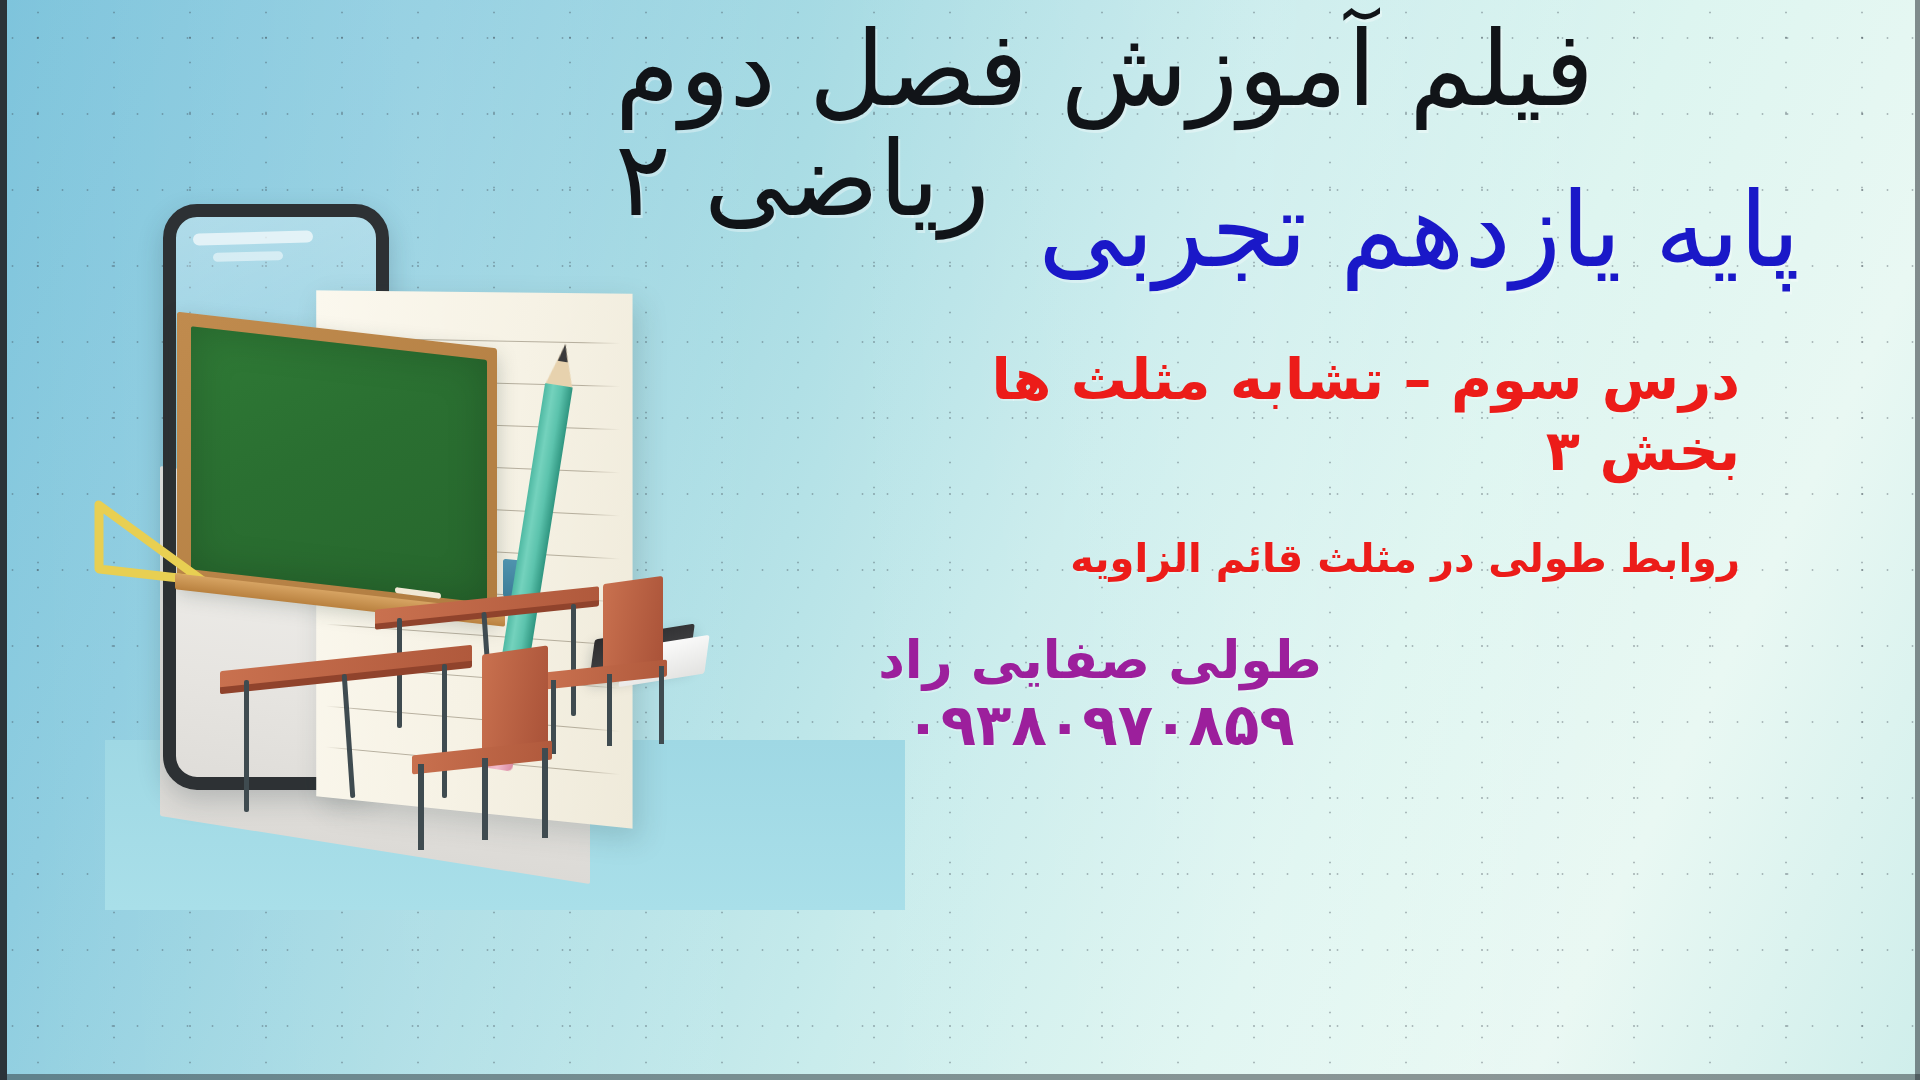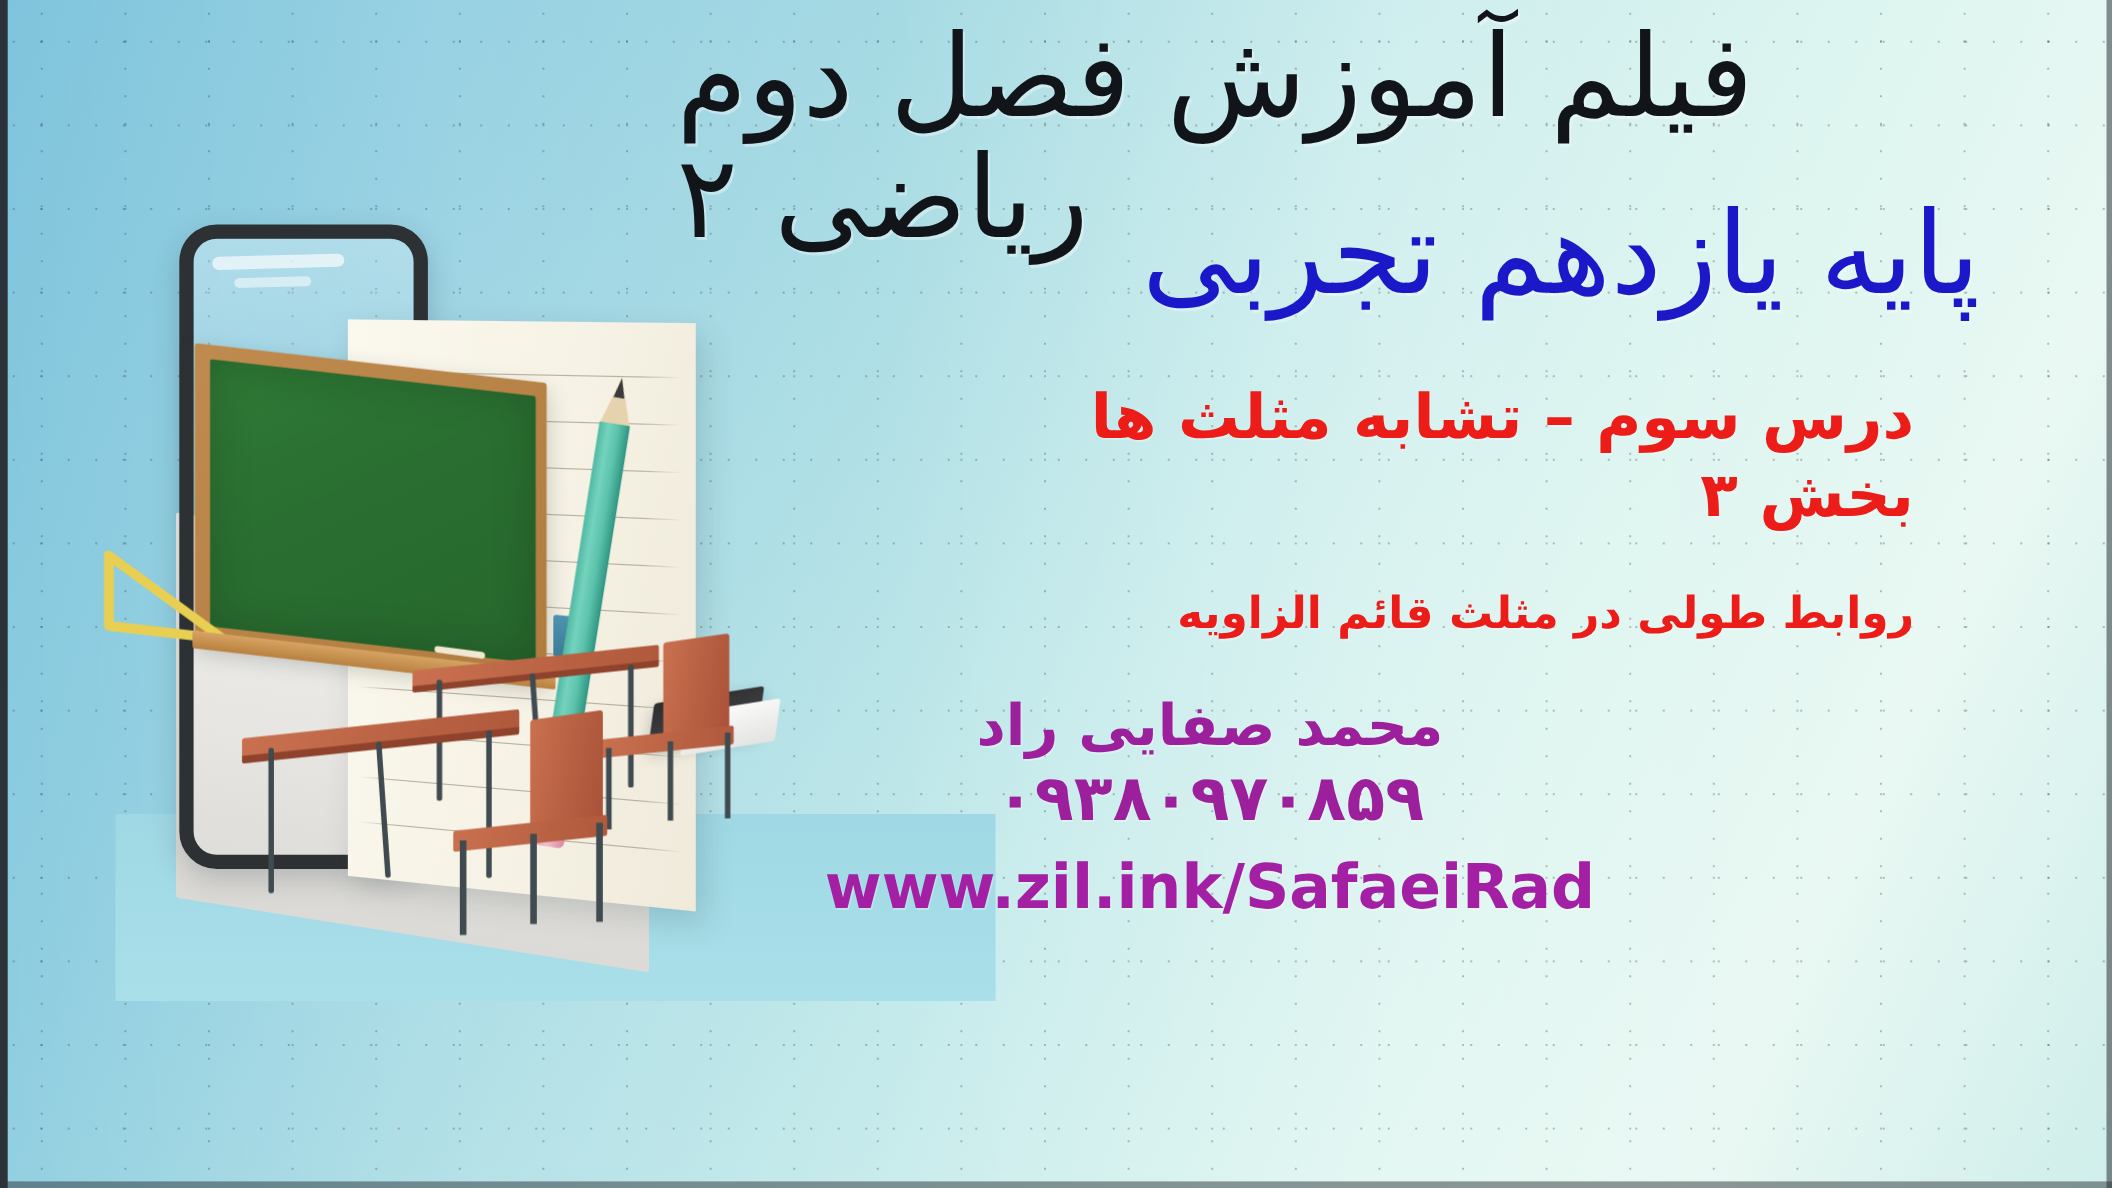--- a/index.html
+++ b/index.html
@@ -325,21 +325,20 @@
 
   <div id="title2" class="rtl">پایه یازدهم تجربی</div>
 
   <div id="lessonbox" class="rtl">
     <div class="l1">درس سوم – تشابه مثلث ها</div>
     <div class="l2">بخش ۳</div>
     <div class="l3">روابط طولی در مثلث قائم الزاویه</div>
   </div>
 
   <div id="credits">
-    <span class="name rtl">محمد صفایی راد</span>
+    <span class="name rtl">طولی صفایی راد</span>
     <span class="phone rtl">۰۹۳۸۰۹۷۰۸۵۹</span>
-    <span class="url">www.zil.ink/SafaeiRad</span>
   </div>
 
   <div class="edgeL"></div>
   <div class="edgeR"></div>
   <div class="edgeB"></div>
 </div>
 
 </body></html>

